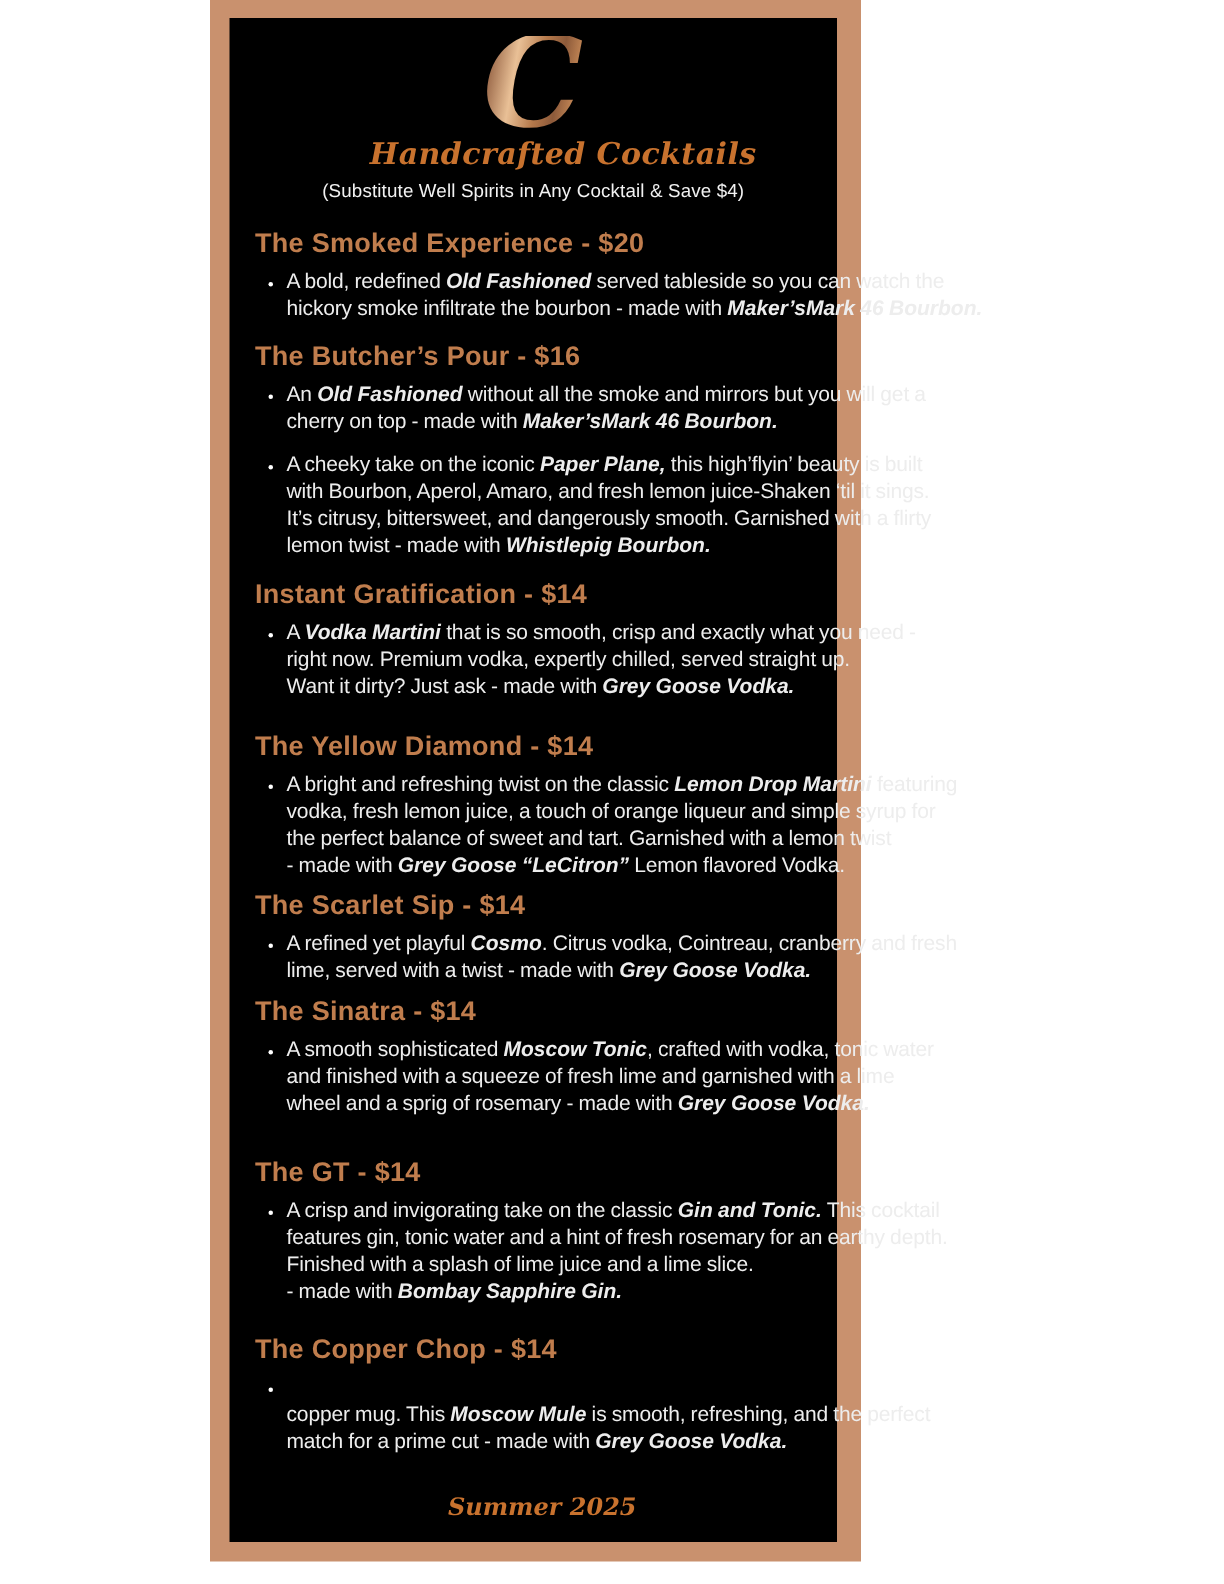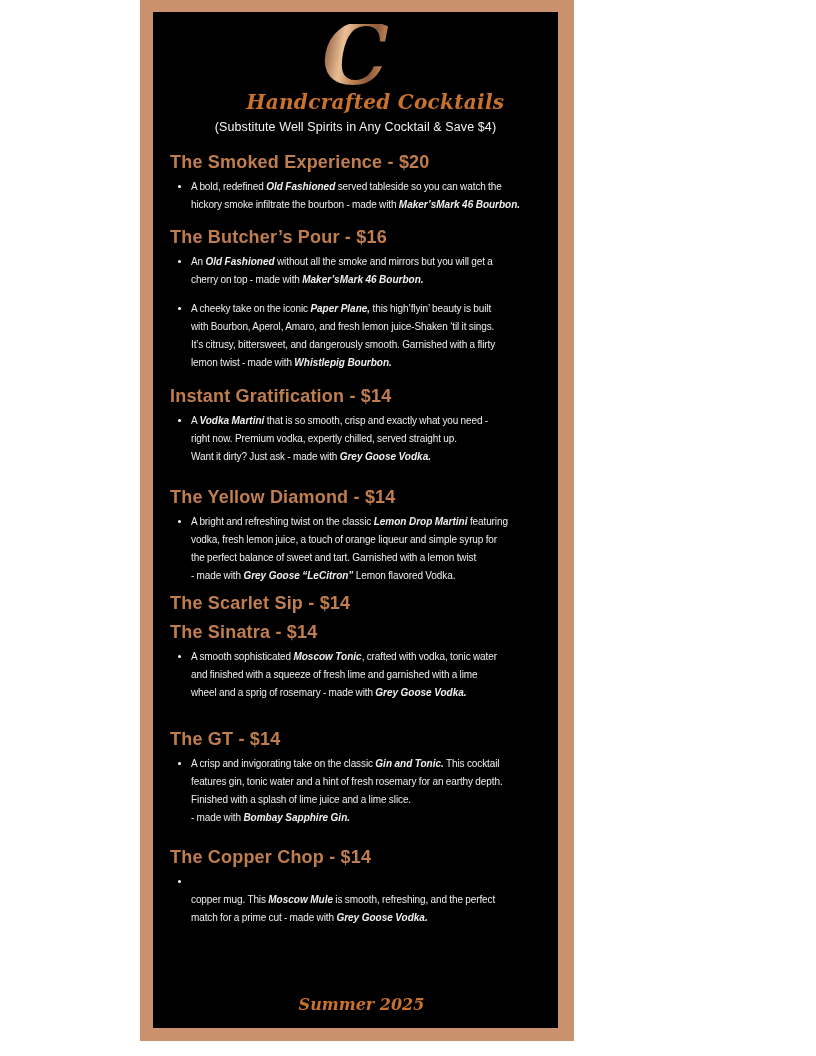--- a/index.html
+++ b/index.html
@@ -71,21 +71,21 @@
     color: #c07d4d;
     letter-spacing: 0.2px;
   }
   .item-desc-list {
     margin: 6px 0 0 0;
     padding-left: 25px;
     list-style: disc;
   }
   .item-desc {
     color: #ededed;
-    font-size: 10px;
+    font-size: 14px;
     line-height: 18px;
     letter-spacing: -0.1px;
     word-spacing: -0.3px;
     white-space: nowrap;
   }
   .item-desc::marker { color: #ffffff; font-size: 10px; }
   .bi { font-weight: bold; font-style: italic; letter-spacing: 0; }
   
   .season {
     position: absolute;
@@ -137,20 +137,23 @@
           </ul>
         </section>
         <section class="item">
           <h2 class="item-title">The Yellow Diamond - $14</h2>
           <ul class="item-desc-list">
             <li class="item-desc"><span>A bright and refreshing twist on the classic </span><span class="bi">Lemon Drop Martini</span><span>  featuring</span><br><span>vodka, fresh lemon juice, a touch of orange liqueur and simple syrup for</span><br><span>the perfect balance of sweet and tart. Garnished with a lemon twist</span><br><span>- made with </span><span class="bi">Grey Goose “LeCitron”</span><span> Lemon flavored Vodka.</span></li>
           </ul>
         </section>
         <section class="item">
           <h2 class="item-title">The Scarlet Sip - $14</h2>
+          <ul class="item-desc-list">
+            <li class="item-desc"><span>A refined yet playful </span><span class="bi">Cosmo</span><span>. Citrus vodka, Cointreau, cranberry and fresh</span><br><span>lime, served with a twist  - made with </span><span class="bi">Grey Goose Vodka.</span></li>
+          </ul>
         </section>
         <section class="item">
           <h2 class="item-title">The Sinatra - $14</h2>
           <ul class="item-desc-list">
             <li class="item-desc"><span>A smooth sophisticated </span><span class="bi">Moscow Tonic</span><span>, crafted with vodka, tonic water</span><br><span>and finished with a squeeze of fresh lime and garnished with a lime</span><br><span>wheel and a sprig of rosemary  - made with </span><span class="bi">Grey Goose Vodka.</span></li>
           </ul>
         </section>
         <section class="item">
           <h2 class="item-title">The GT - $14</h2>
           <ul class="item-desc-list">

